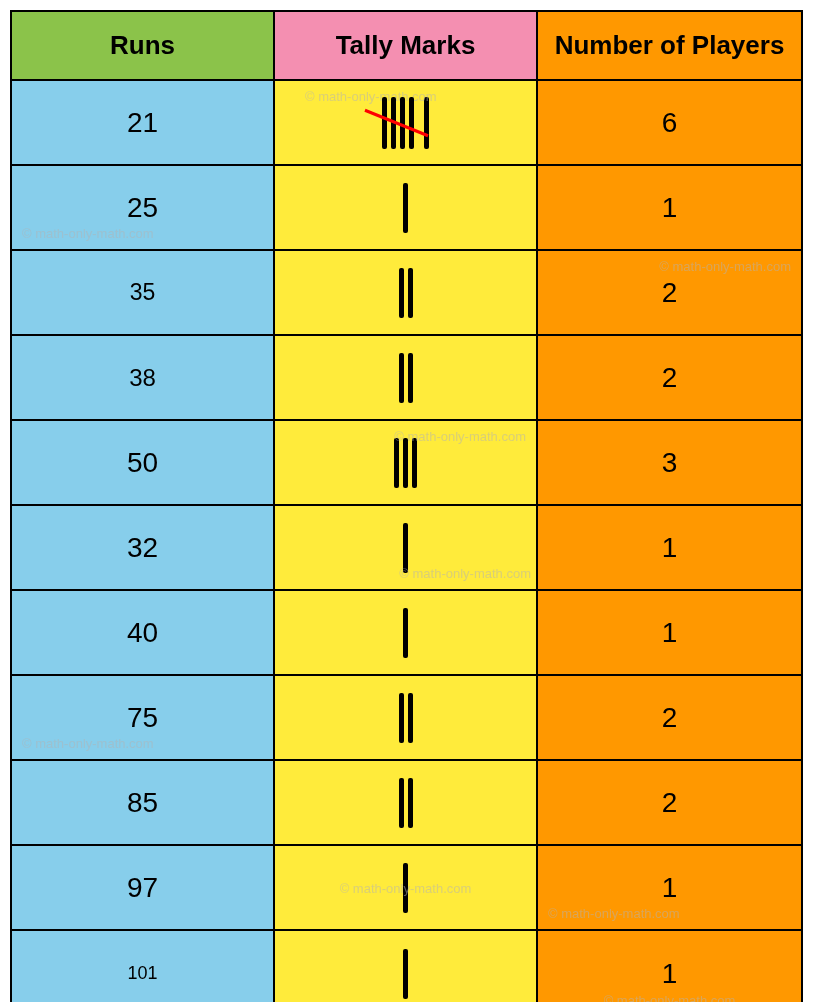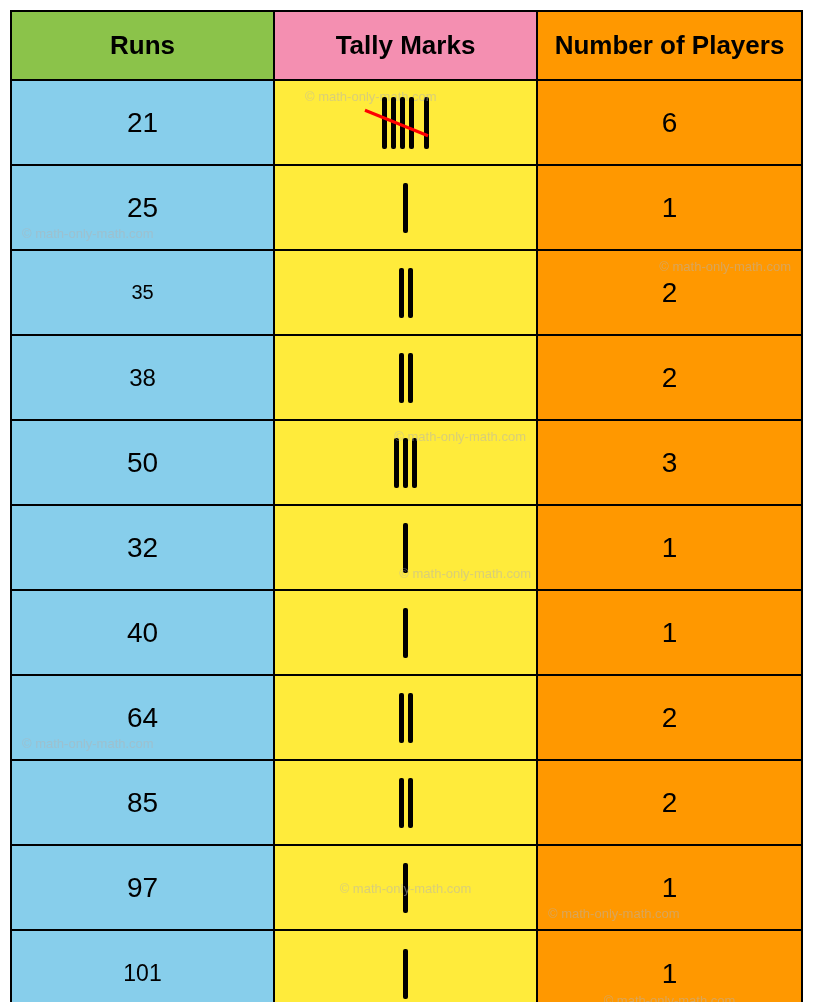--- a/index.html
+++ b/index.html
@@ -139,21 +139,21 @@
           <div style="display: flex; align-items: center; justify-content: center; gap: 4px; height: 60px;">
             <div style="width: 5px; height: 50px; background: rgb(0, 0, 0); border-radius: 2px;"></div>
           </div>
         </div>
         <div class="cell cell-players">
           <span style="font-size: 28px;">1</span>
         </div>
       </div>
       <div class="table-row">
         <div class="cell cell-runs">
-          <span style="font-size: 20px;">35</span>
+          <span style="font-size: 23px;">35</span>
         </div>
         <div class="cell cell-tally">
           <div style="display: flex; align-items: center; justify-content: center; gap: 4px; height: 60px;">
             <div style="width: 5px; height: 50px; background: rgb(0, 0, 0); border-radius: 2px;"></div>
             <div style="width: 5px; height: 50px; background: rgb(0, 0, 0); border-radius: 2px;"></div>
           </div>
         </div>
         <div class="cell cell-players">
           <span class="watermark" style="top: 8px; right: 10px;">© math-only-math.com</span>
           <span style="font-size: 28px;">2</span>
@@ -212,21 +212,21 @@
             <div style="width: 5px; height: 50px; background: rgb(0, 0, 0); border-radius: 2px;"></div>
           </div>
         </div>
         <div class="cell cell-players">
           <span style="font-size: 28px;">1</span>
         </div>
       </div>
       <div class="table-row">
         <div class="cell cell-runs">
           <span class="watermark" style="bottom: 8px; left: 10px;">© math-only-math.com</span>
-          <span style="font-size: 28px;">64</span>
+          <span style="font-size: 28px;">75</span>
         </div>
         <div class="cell cell-tally">
           <div style="display: flex; align-items: center; justify-content: center; gap: 4px; height: 60px;">
             <div style="width: 5px; height: 50px; background: rgb(0, 0, 0); border-radius: 2px;"></div>
             <div style="width: 5px; height: 50px; background: rgb(0, 0, 0); border-radius: 2px;"></div>
           </div>
         </div>
         <div class="cell cell-players">
           <span style="font-size: 28px;">2</span>
         </div>
@@ -255,21 +255,21 @@
             <div style="width: 5px; height: 50px; background: rgb(0, 0, 0); border-radius: 2px;"></div>
           </div>
         </div>
         <div class="cell cell-players">
           <span class="watermark" style="bottom: 8px; left: 10px;">© math-only-math.com</span>
           <span style="font-size: 28px;">1</span>
         </div>
       </div>
       <div class="table-row">
         <div class="cell cell-runs">
-          <span style="font-size: 23px;">101</span>
+          <span style="font-size: 18px;">101</span>
         </div>
         <div class="cell cell-tally">
           <div style="display: flex; align-items: center; justify-content: center; gap: 4px; height: 60px;">
             <div style="width: 5px; height: 50px; background: rgb(0, 0, 0); border-radius: 2px;"></div>
           </div>
         </div>
         <div class="cell cell-players">
           <span class="watermark" style="bottom: 8px; left: 50%; transform: translateX(-50%);">© math-only-math.com</span>
           <span style="font-size: 28px;">1</span>
         </div>

